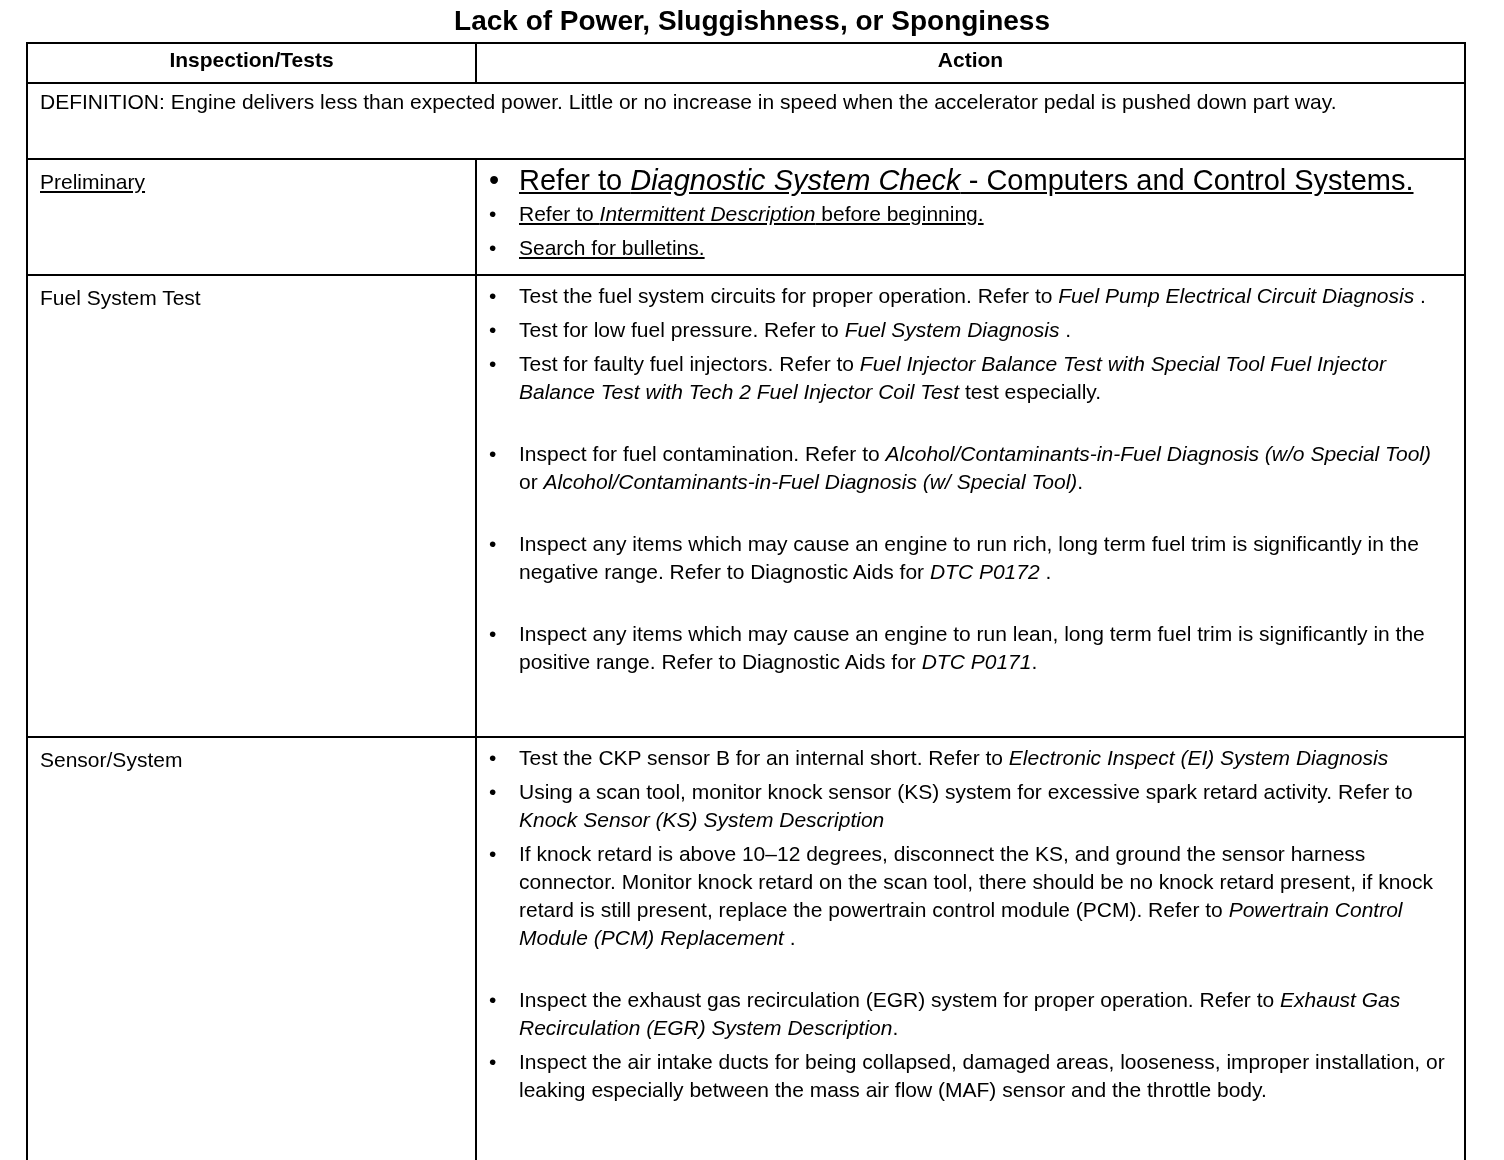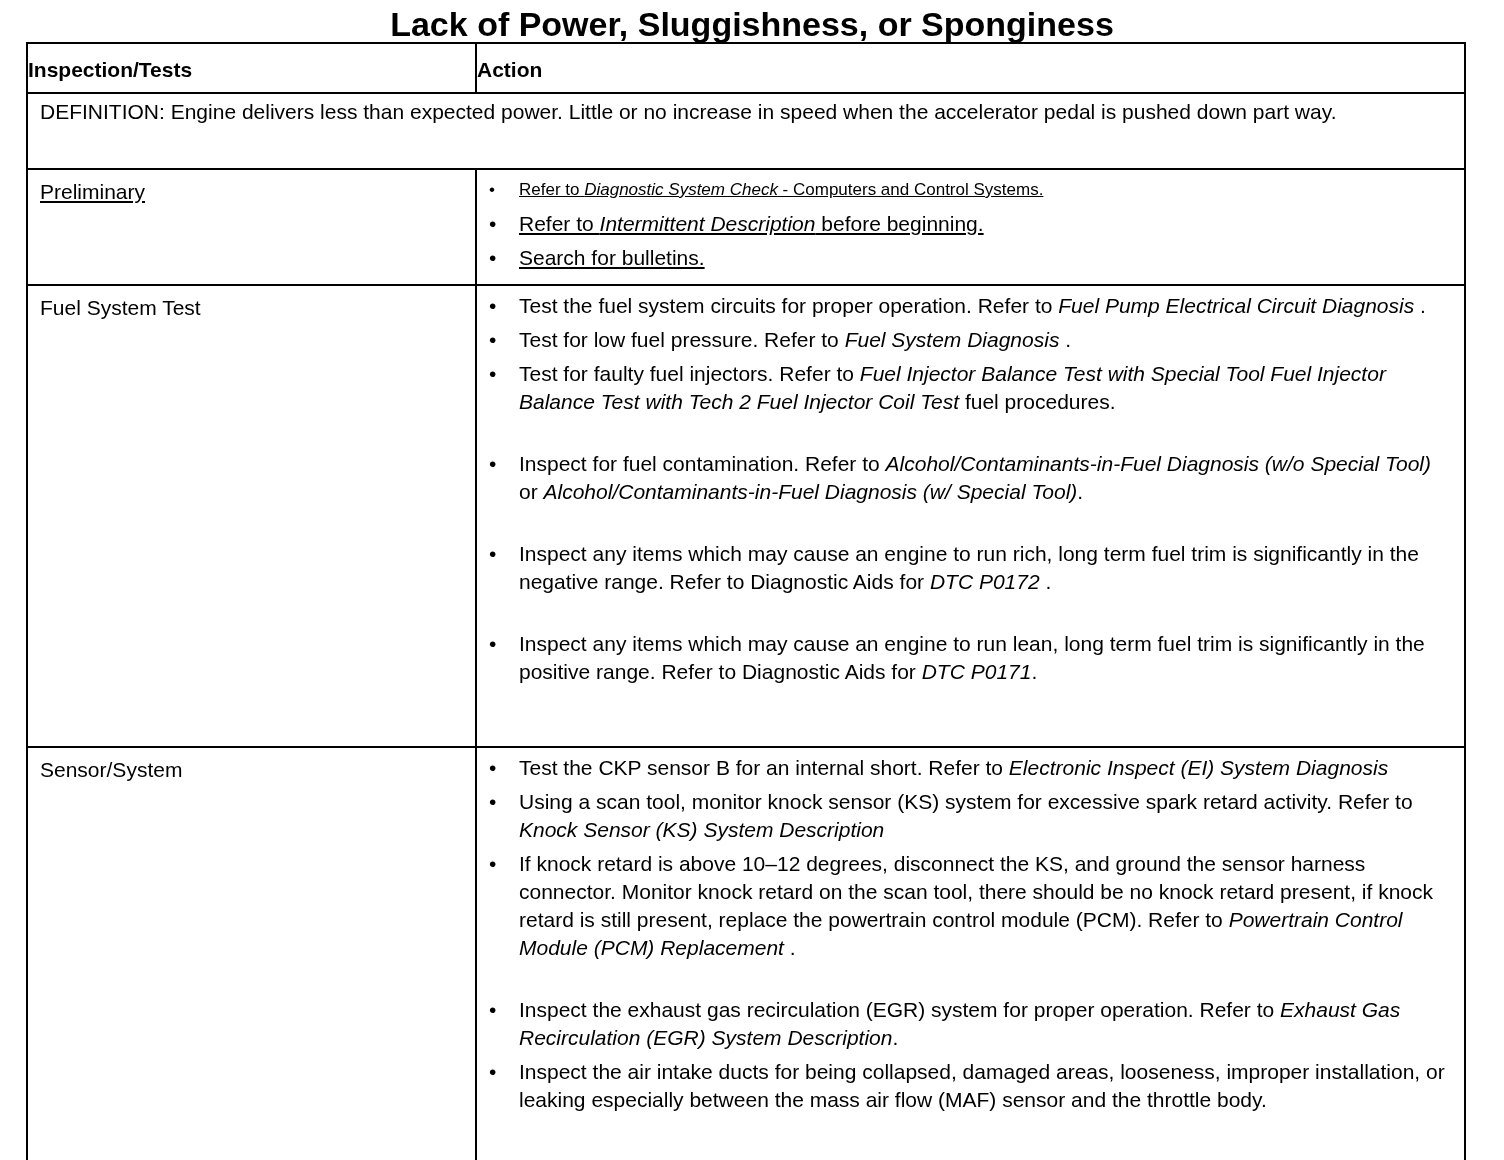--- a/index.html
+++ b/index.html
@@ -2,50 +2,50 @@
 <html><head>
 <meta charset="utf-8">
 <style>
   html, body { margin: 0; padding: 0; background: #ffffff; }
   body {
     width: 1504px; height: 1160px; position: relative; overflow: hidden;
     font-family: "Liberation Sans", sans-serif; color: #000;
   }
   .title {
     position: absolute; left: 0; top: 5px; width: 1504px; text-align: center;
-    font-weight: bold; font-size: 34px; letter-spacing: 0px;
+    font-weight: bold; font-size: 28px; letter-spacing: 0px;
   }
   table.diag {
     position: absolute; left: 26px; top: 42px; width: 1440px;
     border-collapse: collapse; table-layout: fixed;
   }
   table.diag td, table.diag th {
     border: 2px solid #000; vertical-align: top;
     font-size: 21px; line-height: 28px; padding-left: 12px;
   }
   table.diag th {
-    font-weight: bold; text-align: left; height: 36px; padding: 12px 0 0 0;
+    font-weight: bold; text-align: center; height: 36px; padding: 2px 0 0 0;
   }
   .col-left { width: 449px; }
   .def-cell { padding: 4px 16px 4px 16px; height: 66px; }
   .left-cell { padding: 8px 16px; }
   .right-cell { padding: 6px 10px 6px 30px; }
   ul.actions { list-style: none; margin: 0; padding: 0; }
   ul.actions li {
     position: relative; padding-left: 30px; margin-bottom: 6px;
   }
   ul.actions li::before {
     content: "\2022"; position: absolute; left: 0; top: 0;
   }
   ul.actions li.gap { margin-bottom: 34px; }
   .it { font-style: italic; }
   .row-prelim td { height: 89px; text-decoration: underline; }
   .row-fuel td { height: 444px; }
   .row-sensor td { height: 414px; }
-  .lg { font-size: 17px; }
+  .lg { font-size: 29px; }
 </style>
 </head>
 <body>
 
 <div class="title">Lack of Power, Sluggishness, or Sponginess</div>
 
 <table class="diag">
   <colgroup>
       <col class="col-left">
       <col>
@@ -71,21 +71,21 @@
         </ul>
       </td>
     </tr>
 
     <tr class="row-fuel">
       <td class="left-cell">Fuel System Test</td>
       <td class="right-cell">
         <ul class="actions">
           <li><span>Test the fuel system circuits for proper operation. Refer to </span><span class="it">Fuel Pump Electrical Circuit Diagnosis</span><span> .</span></li>
           <li><span>Test for low fuel pressure. Refer to </span><span class="it">Fuel System Diagnosis</span><span> .</span></li>
-          <li class="gap"><span>Test for faulty fuel injectors. Refer to </span><span class="it">Fuel Injector Balance Test with Special Tool Fuel Injector Balance Test with Tech 2  Fuel Injector Coil Test</span><span>  fuel procedures.</span></li>
+          <li class="gap"><span>Test for faulty fuel injectors. Refer to </span><span class="it">Fuel Injector Balance Test with Special Tool Fuel Injector Balance Test with Tech 2  Fuel Injector Coil Test</span><span>  test especially.</span></li>
           <li class="gap"><span>Inspect for fuel contamination. Refer to </span><span class="it">Alcohol/Contaminants-in-Fuel Diagnosis (w/o Special Tool)</span><span> or </span><span class="it">Alcohol/Contaminants-in-Fuel Diagnosis (w/ Special Tool)</span><span>.</span></li>
           <li class="gap"><span>Inspect any items which may cause an engine to run rich, long term fuel trim is significantly in the negative range. Refer to Diagnostic Aids for </span><span class="it">DTC P0172</span><span> .</span></li>
           <li><span>Inspect any items which may cause an engine to run lean, long term fuel trim is significantly in the positive range. Refer to Diagnostic Aids for </span><span class="it">DTC P0171</span><span>.</span></li>
         </ul>
       </td>
     </tr>
 
     <tr class="row-sensor">
       <td class="left-cell">Sensor/System</td>
       <td class="right-cell">

